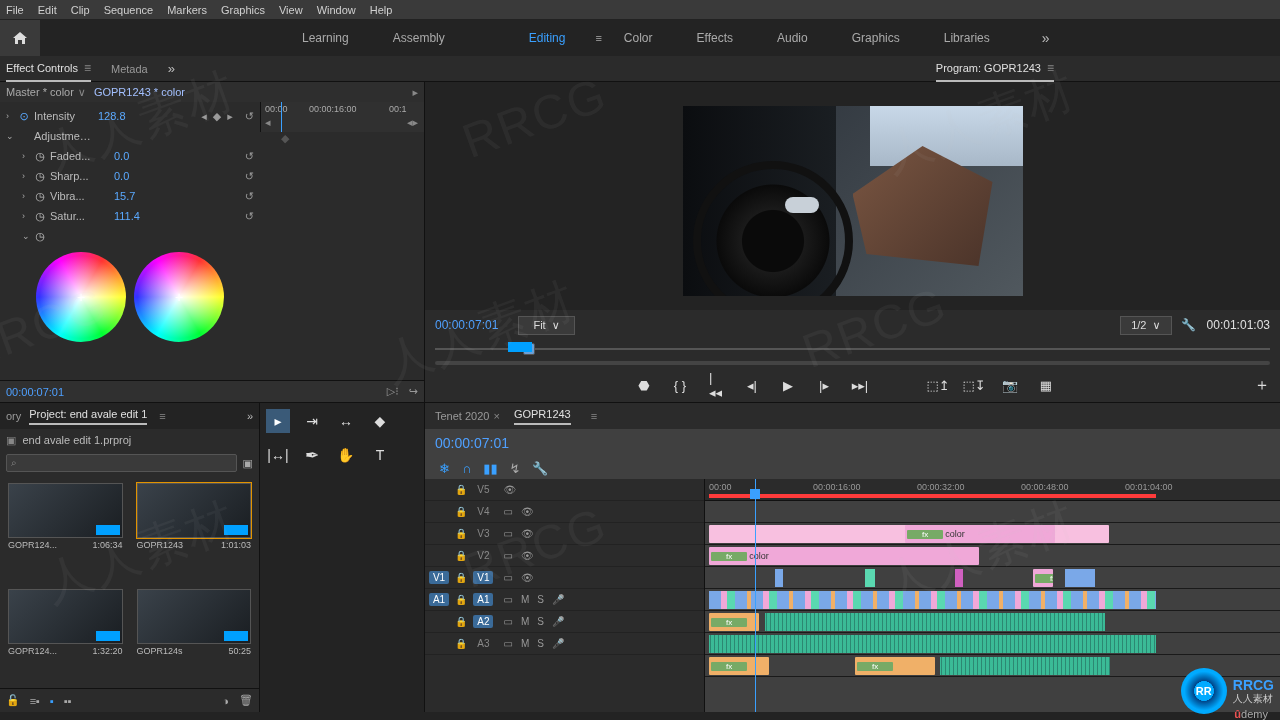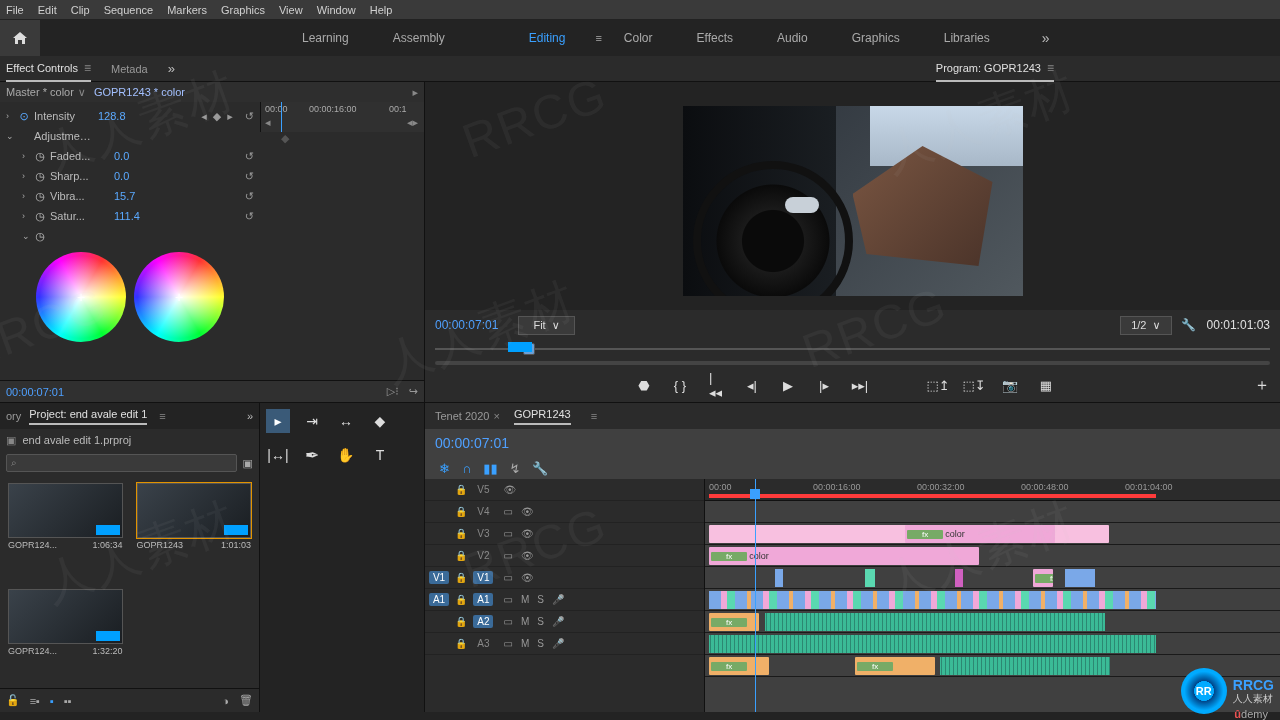--- a/index.html
+++ b/index.html
@@ -359,20 +359,27 @@
             <span>1:01:03</span>
           </div>
         </div>
       <div class="clip">
           <div class="thumb"></div>
           <div class="clabel">
             <span>GOPR124...</span>
             <span>1:32:20</span>
           </div>
         </div>
+      <div class="clip">
+          <div class="thumb"></div>
+          <div class="clabel">
+            <span>GOPR124s</span>
+            <span>50:25</span>
+          </div>
+        </div>
     </div>
     <div class="prjfoot">
       <span class="lock">🔓</span>
       <span>≡▪</span>
       <span style="color:#3aa0ff">▪</span>
       <span>▪▪</span>
       <span style="margin-left:auto">◑</span>
       <span>🗑</span>
     </div>
   </div>

